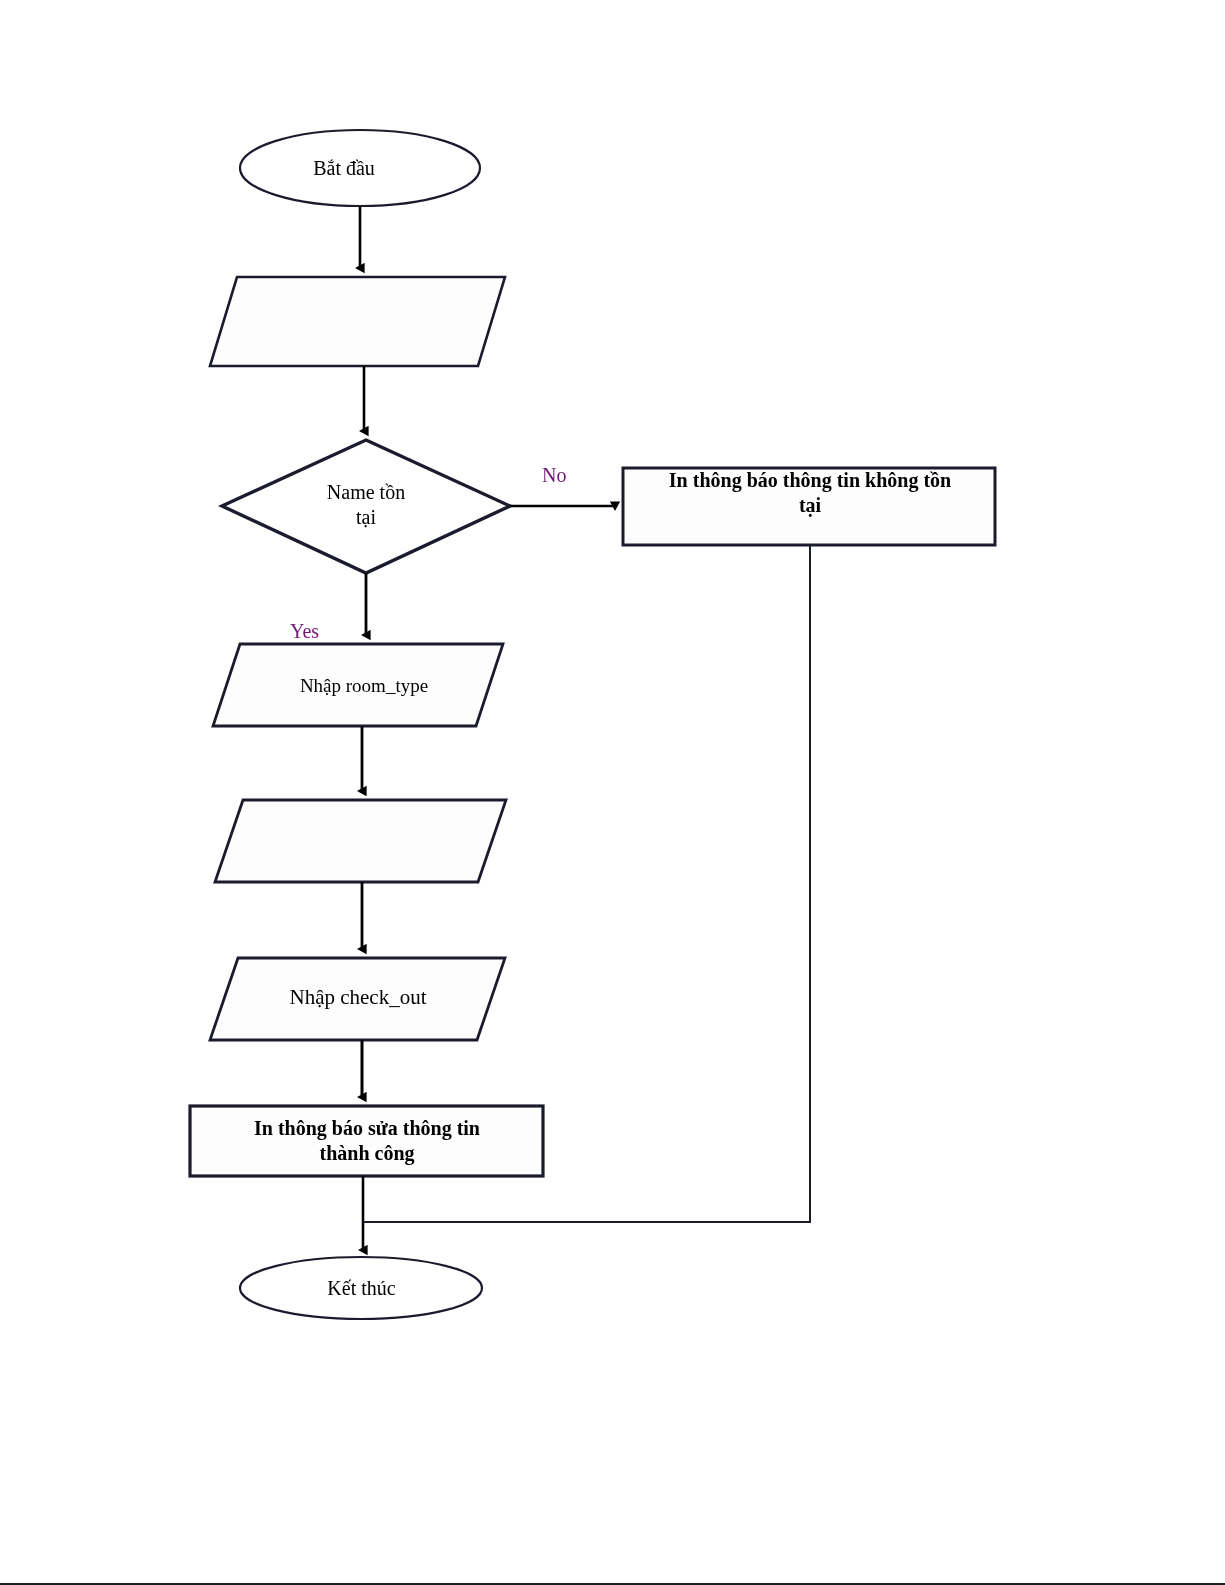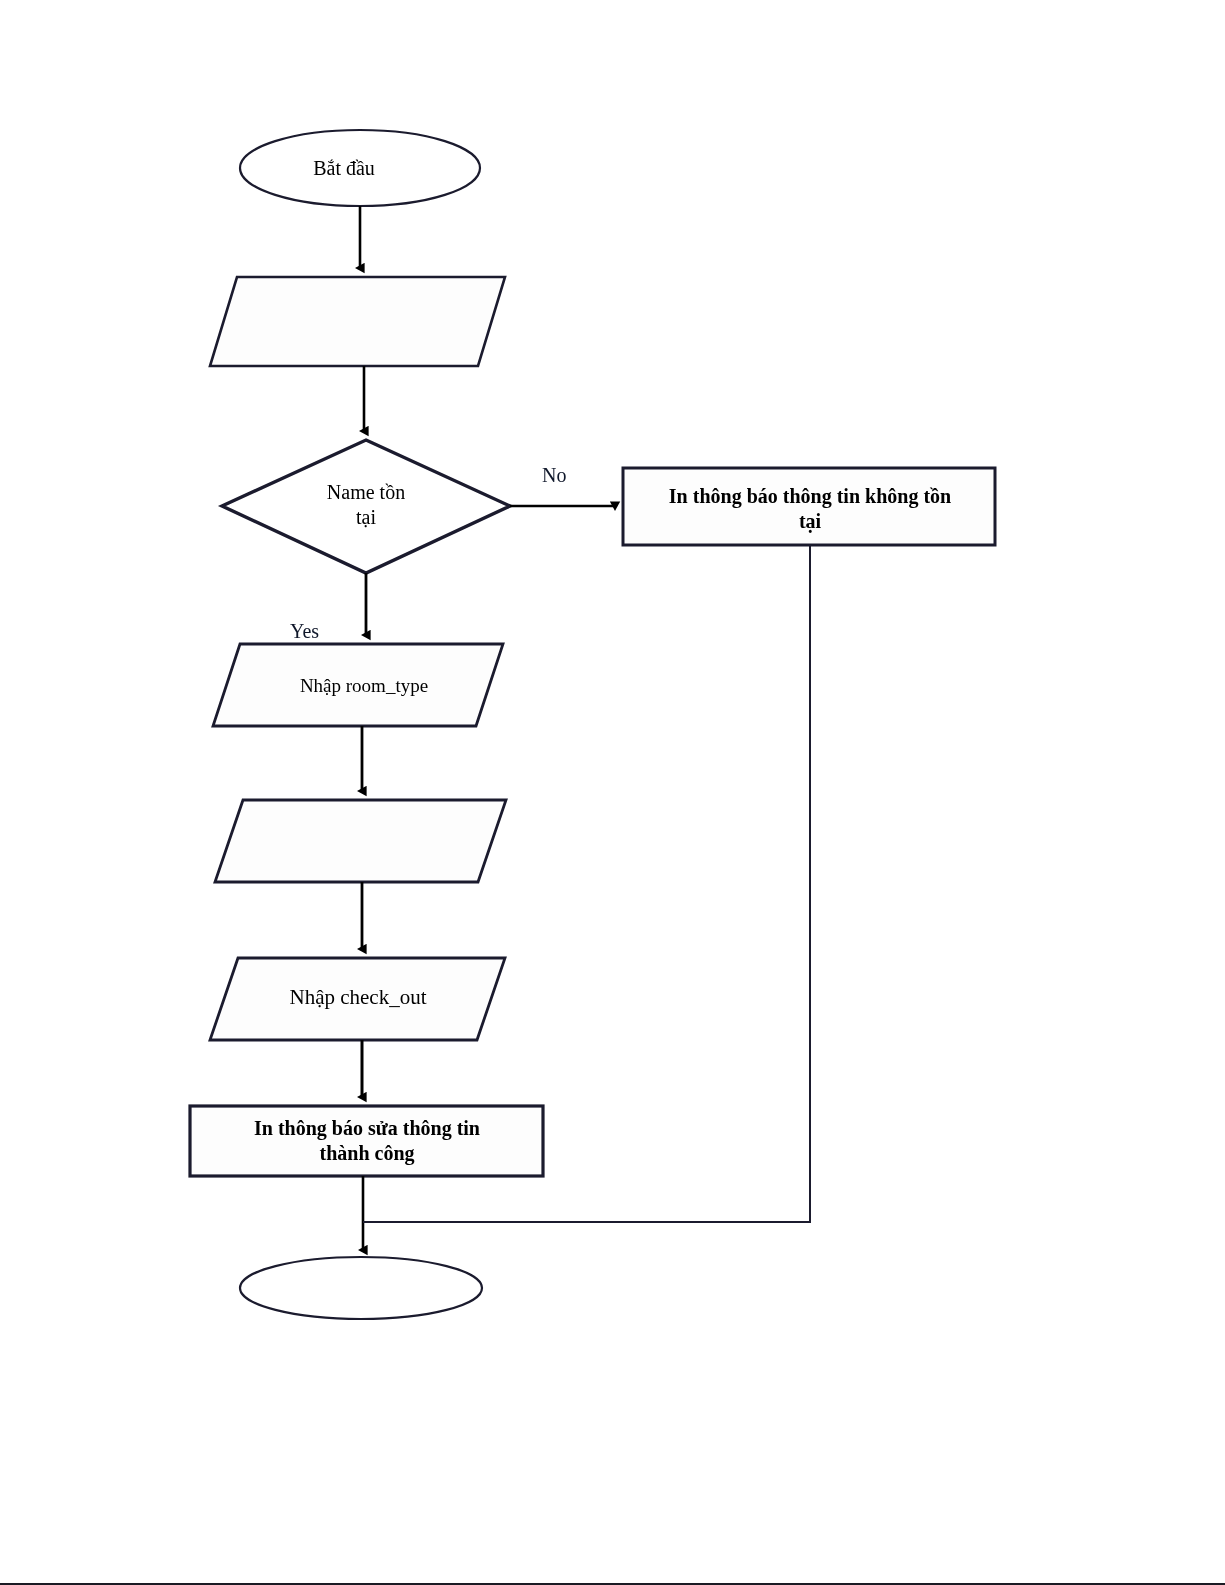--- a/index.html
+++ b/index.html
@@ -33,30 +33,30 @@
     justify-content: center;
     text-align: center;
     color: #000000;
     line-height: 1.25;
     pointer-events: none;
     white-space: pre-line;
   }
   .t-start   { left: 224px; top: 130px;  width: 240px; height: 76px;  font-size: 20px; }
   .t-name    { left: 215px; top: 280px;  width: 300px; height: 86px;  font-size: 21px; }
   .t-diamond { left: 250px; top: 470px;  width: 232px; height: 70px;  font-size: 20px; font-weight: normal; }
-  .t-notexist{ left: 632px; top: 476px;  width: 356px; height: 66px;  font-size: 20px; font-weight: bold; }
+  .t-notexist{ left: 632px; top: 460px;  width: 356px; height: 66px;  font-size: 20px; font-weight: bold; }
   .t-room    { left: 218px; top: 650px;  width: 292px; height: 72px;  font-size: 19px; }
   .t-checkin { left: 218px; top: 805px;  width: 292px; height: 72px;  font-size: 21px; }
   .t-checkout{ left: 212px; top: 960px;  width: 292px; height: 74px;  font-size: 21px; }
   .t-success { left: 196px; top: 1108px; width: 342px; height: 66px;  font-size: 20px; font-weight: bold; }
   .t-end     { left: 240px; top: 1258px; width: 243px; height: 60px;  font-size: 20px; }
 
   .edge-label {
     position: absolute;
-    color: #0f172a;
+    color: #701a75;
     font-size: 20px;
     pointer-events: none;
   }
   .lbl-no  { left: 542px; top: 464px; }
   .lbl-yes { left: 290px; top: 620px; }
 </style>
 </head>
 <body>
 
 <div id="page">
@@ -107,17 +107,18 @@
 
   <div class="node-text t-start">Bắt đầu</div>
   <div class="node-text t-diamond">Name tồn
 tại</div>
   <div class="node-text t-notexist">In thông báo thông tin không tồn
 tại</div>
   <div class="node-text t-room">Nhập room_type</div>
   <div class="node-text t-checkout">Nhập check_out</div>
   <div class="node-text t-success">In thông báo sửa thông tin
 thành công</div>
+  <div class="node-text t-end">Kết thúc</div>
 
   <div class="edge-label lbl-no">No</div>
   <div class="edge-label lbl-yes">Yes</div>
 
 </div>
 
 </body></html>

